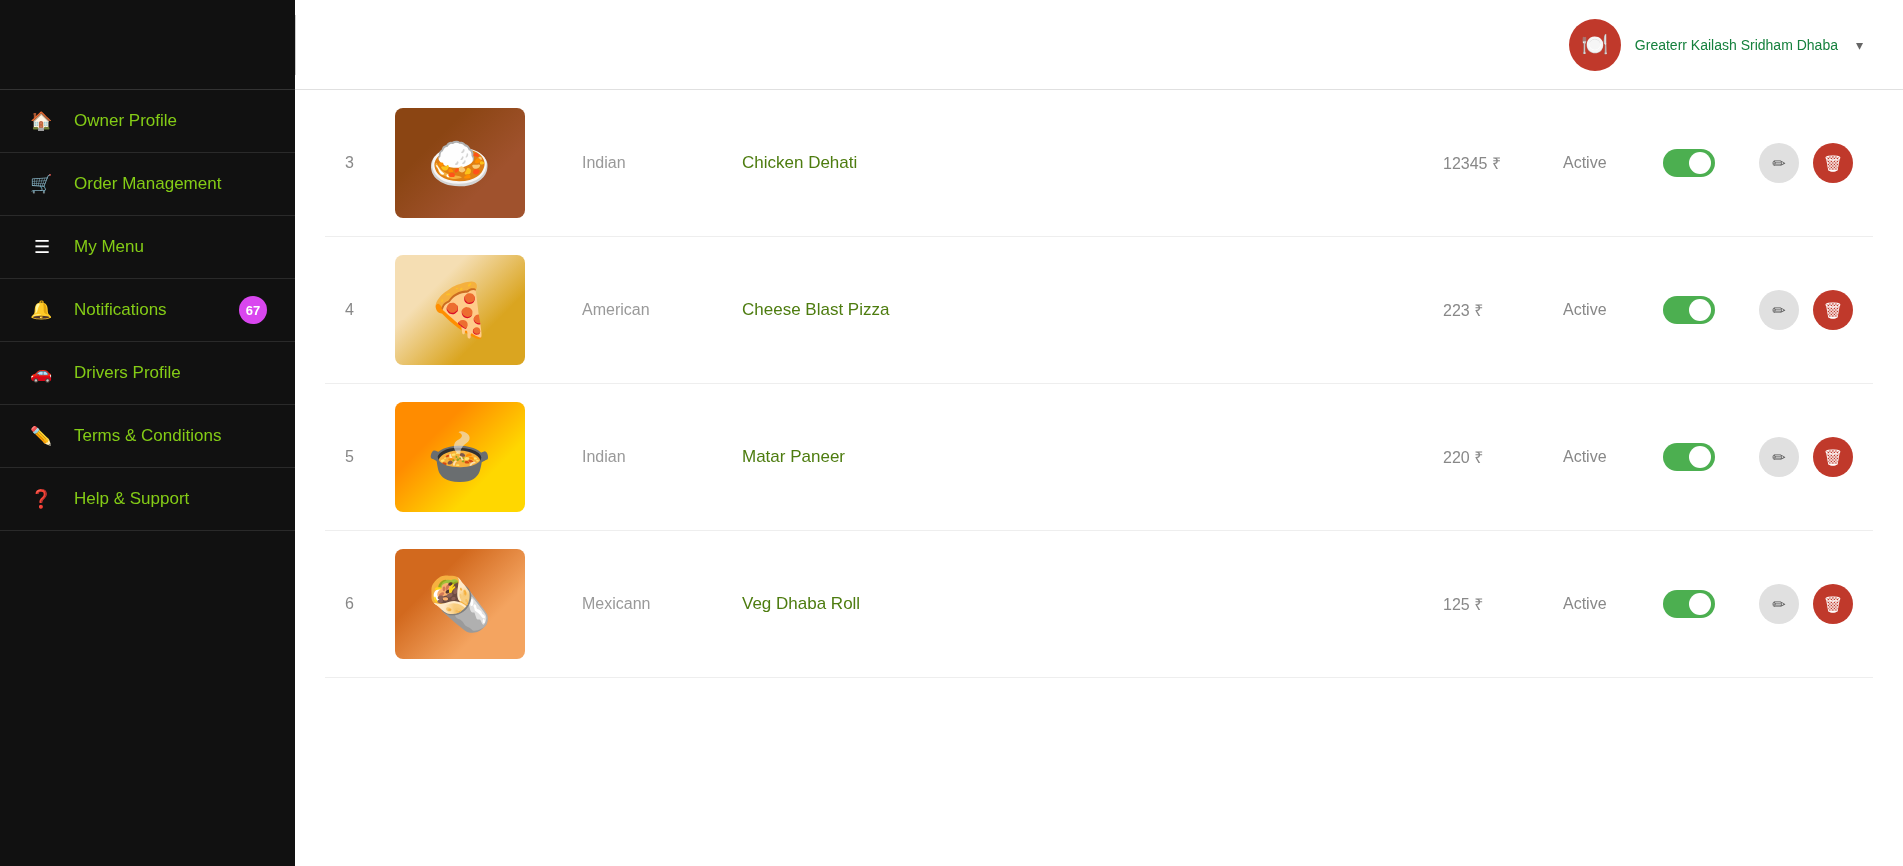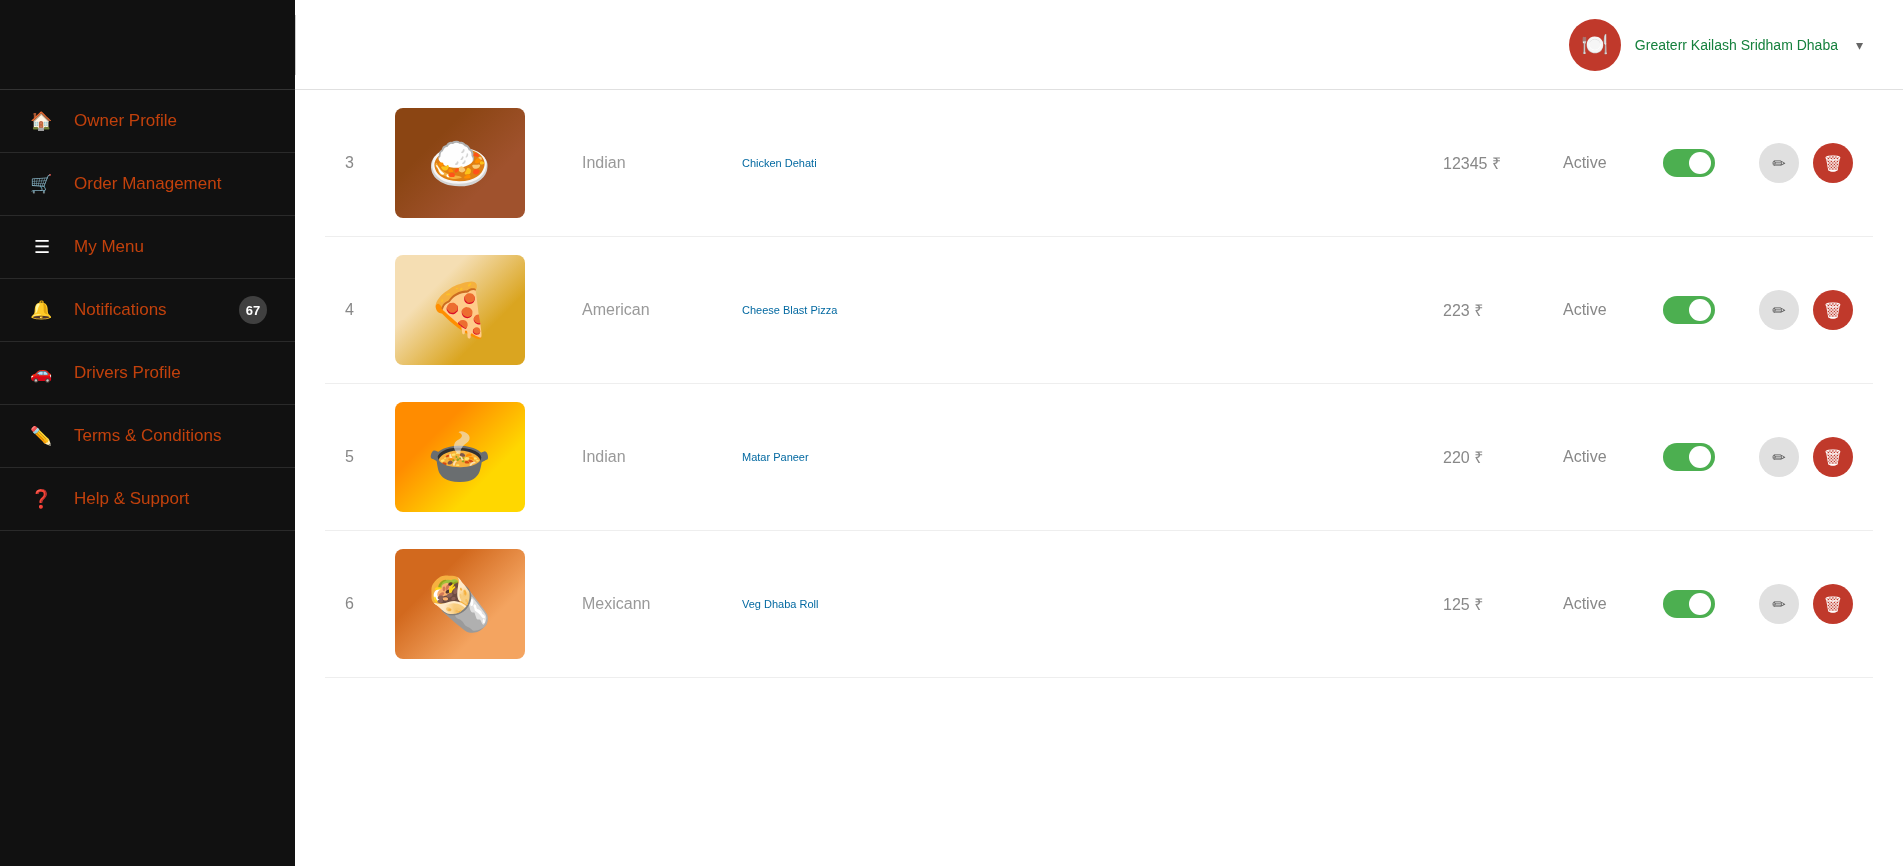--- a/index.html
+++ b/index.html
@@ -41,27 +41,27 @@
       font-size: 18px;
       color: #fff;
       flex-shrink: 0;
       display: flex;
       align-items: center;
       justify-content: center;
     }
     .sidebar-item-label {
       margin-left: 18px;
       font-size: 17px;
-      color: #c2410c;
+      color: #84cc16;
       font-weight: 400;
     }
     .sidebar-item-badge {
       position: absolute;
       right: 28px;
-      background: #404040;
+      background: #d946ef;
       color: #fff;
       border-radius: 50%;
       width: 28px;
       height: 28px;
       display: flex;
       align-items: center;
       justify-content: center;
       font-size: 13px;
       font-weight: bold;
     }
@@ -166,22 +166,22 @@
     .row-category {
       width: 160px;
       margin-left: 57px;
       color: #999;
       font-size: 16px;
       flex-shrink: 0;
     }
 
     .row-name {
       flex: 1;
-      color: #0369a1;
-      font-size: 11px;
+      color: #4d7c0f;
+      font-size: 17px;
     }
 
     .row-price {
       width: 120px;
       color: #888;
       font-size: 16px;
       flex-shrink: 0;
       margin-left: 40px;
     }
 

